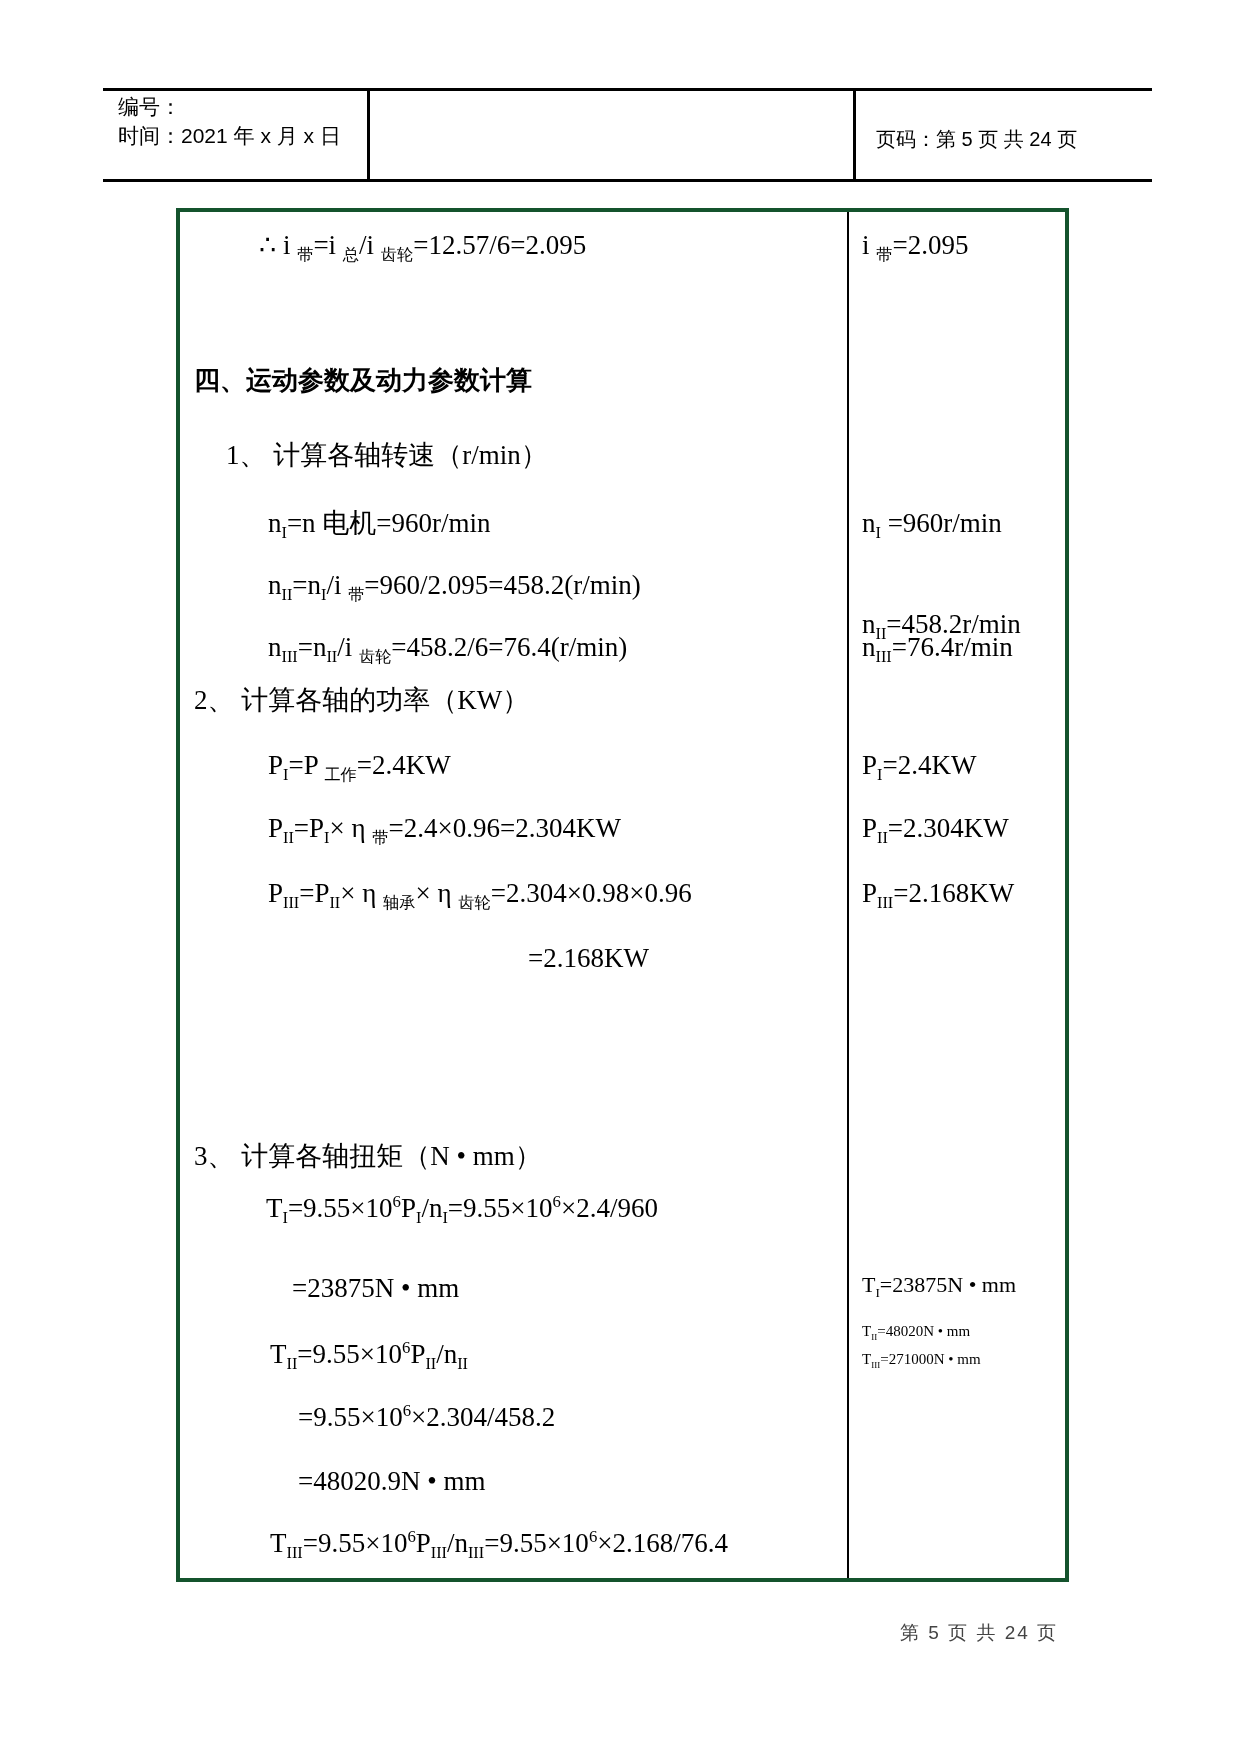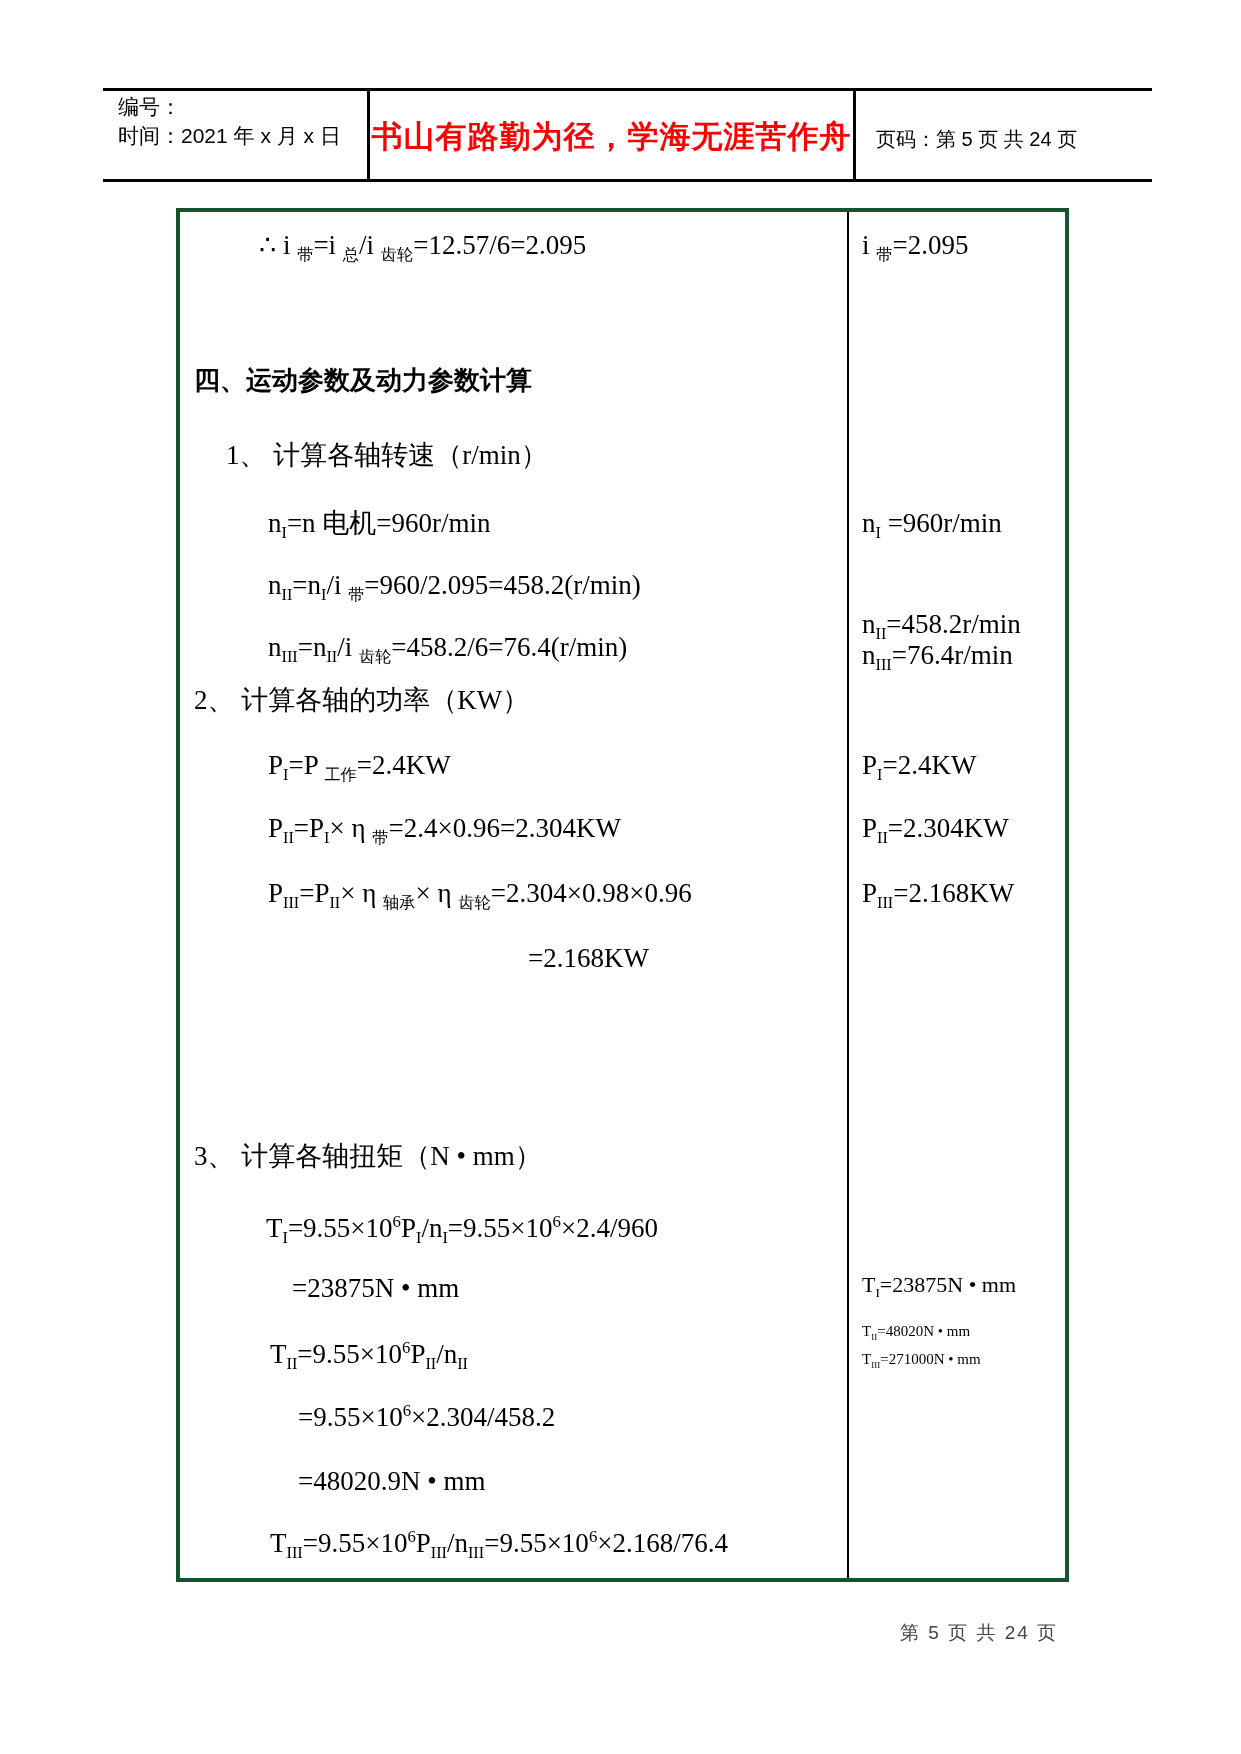--- a/index.html
+++ b/index.html
@@ -30,49 +30,48 @@
 
 <div class="page">
 
   <div class="hline" style="left:103px;top:88px;width:1049px;"></div>
   <div class="hline" style="left:103px;top:179px;width:1049px;"></div>
   <div class="vline" style="left:367px;top:88px;height:94px;"></div>
   <div class="vline" style="left:853px;top:88px;height:94px;"></div>
 
   <div class="abs hdr-txt" style="left:118px;top:93px;">编号：</div>
   <div class="abs hdr-txt" style="left:118px;top:122px;">时间：2021 年 x 月 x 日</div>
-  <div class="abs motto" style="left:370px;top:116px;width:483px;">书山有路勤为径，学海无涯苦作舟</div>
   <div class="abs pageno" style="left:876px;top:126px;">页码：第 5 页  共 24 页</div>
 
   <div class="main-table">
     <div class="col-divider"></div>
 
     <div class="ln" style="left:79px;top:17px;"><span>∴ i </span><sub>带</sub><span>=i </span><sub>总</sub><span>/i </span><sub>齿轮</sub><span>=12.57/6=2.095</span></div>
     <div class="ln hd-main" style="left:14px;top:152px;"><span>四、运动参数及动力参数计算</span></div>
     <div class="ln" style="left:14px;top:227px;margin-left:32px;"><span>1、 计算各轴转速（r/min）</span></div>
     <div class="ln" style="left:88px;top:295px;"><span>n</span><sub>I</sub><span>=n 电机=960r/min</span></div>
     <div class="ln" style="left:88px;top:357px;"><span>n</span><sub>II</sub><span>=n</span><sub>I</sub><span>/i </span><sub>带</sub><span>=960/2.095=458.2(r/min)</span></div>
     <div class="ln" style="left:88px;top:419px;"><span>n</span><sub>III</sub><span>=n</span><sub>II</sub><span>/i </span><sub>齿轮</sub><span>=458.2/6=76.4(r/min)</span></div>
     <div class="ln" style="left:14px;top:472px;"><span>2、 计算各轴的功率（KW）</span></div>
     <div class="ln" style="left:88px;top:537px;"><span>P</span><sub>I</sub><span>=P </span><sub>工作</sub><span>=2.4KW</span></div>
     <div class="ln" style="left:88px;top:600px;"><span>P</span><sub>II</sub><span>=P</span><sub>I</sub><span>× η </span><sub>带</sub><span>=2.4×0.96=2.304KW</span></div>
     <div class="ln" style="left:88px;top:665px;"><span>P</span><sub>III</sub><span>=P</span><sub>II</sub><span>× η </span><sub>轴承</sub><span>× η </span><sub>齿轮</sub><span>=2.304×0.98×0.96</span></div>
     <div class="ln" style="left:348px;top:730px;"><span>=2.168KW</span></div>
     <div class="ln" style="left:14px;top:928px;"><span>3、 计算各轴扭矩（N • mm）</span></div>
-    <div class="ln" style="left:86px;top:1000px;"><span>T</span><sub>I</sub><span>=9.55×10</span><sup>6</sup><span>P</span><sub>I</sub><span>/n</span><sub>I</sub><span>=9.55×10</span><sup>6</sup><span>×2.4/960</span></div>
+    <div class="ln" style="left:86px;top:980px;"><span>T</span><sub>I</sub><span>=9.55×10</span><sup>6</sup><span>P</span><sub>I</sub><span>/n</span><sub>I</sub><span>=9.55×10</span><sup>6</sup><span>×2.4/960</span></div>
     <div class="ln" style="left:112px;top:1060px;"><span>=23875N • mm</span></div>
     <div class="ln" style="left:90px;top:1126px;"><span>T</span><sub>II</sub><span>=9.55×10</span><sup>6</sup><span>P</span><sub>II</sub><span>/n</span><sub>II</sub></div>
     <div class="ln" style="left:118px;top:1189px;"><span>=9.55×10</span><sup>6</sup><span>×2.304/458.2</span></div>
     <div class="ln" style="left:118px;top:1253px;"><span>=48020.9N • mm</span></div>
     <div class="ln" style="left:90px;top:1315px;"><span>T</span><sub>III</sub><span>=9.55×10</span><sup>6</sup><span>P</span><sub>III</sub><span>/n</span><sub>III</sub><span>=9.55×10</span><sup>6</sup><span>×2.168/76.4</span></div>
 
     <div class="ln" style="left:682px;top:17px;"><span>i </span><sub>带</sub><span>=2.095</span></div>
     <div class="ln" style="left:682px;top:295px;"><span>n</span><sub>I</sub><span> =960r/min</span></div>
     <div class="ln" style="left:682px;top:357px;margin-top:39px;"><span>n</span><sub>II</sub><span>=458.2r/min</span></div>
-    <div class="ln" style="left:682px;top:419px;margin-top:8px;"><span>n</span><sub>III</sub><span>=76.4r/min</span></div>
+    <div class="ln" style="left:682px;top:419px;"><span>n</span><sub>III</sub><span>=76.4r/min</span></div>
     <div class="ln" style="left:682px;top:537px;"><span>P</span><sub>I</sub><span>=2.4KW</span></div>
     <div class="ln" style="left:682px;top:600px;"><span>P</span><sub>II</sub><span>=2.304KW</span></div>
     <div class="ln" style="left:682px;top:665px;"><span>P</span><sub>III</sub><span>=2.168KW</span></div>
     <div class="ln sz22" style="left:682px;top:1059px;"><span>T</span><sub>I</sub><span>=23875N • mm</span></div>
     <div class="ln sz19" style="left:682px;top:1110px;"><span>T</span><sub>II</sub><span>=48020N • mm</span></div>
     <div class="ln sz19" style="left:682px;top:1138px;"><span>T</span><sub>III</sub><span>=271000N • mm</span></div>
   </div>
 
   <div class="footer">第 5 页 共 24 页</div>
 

